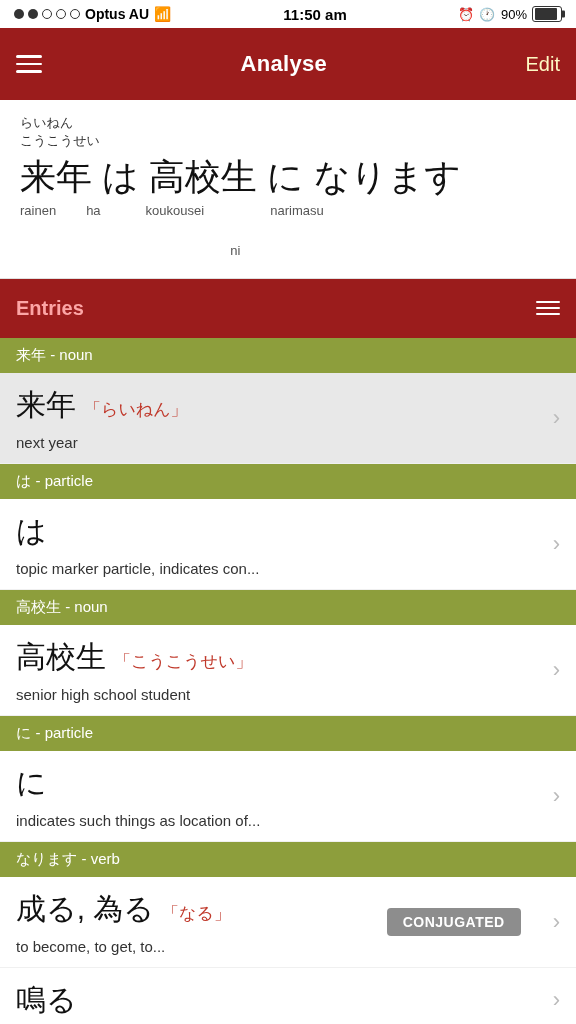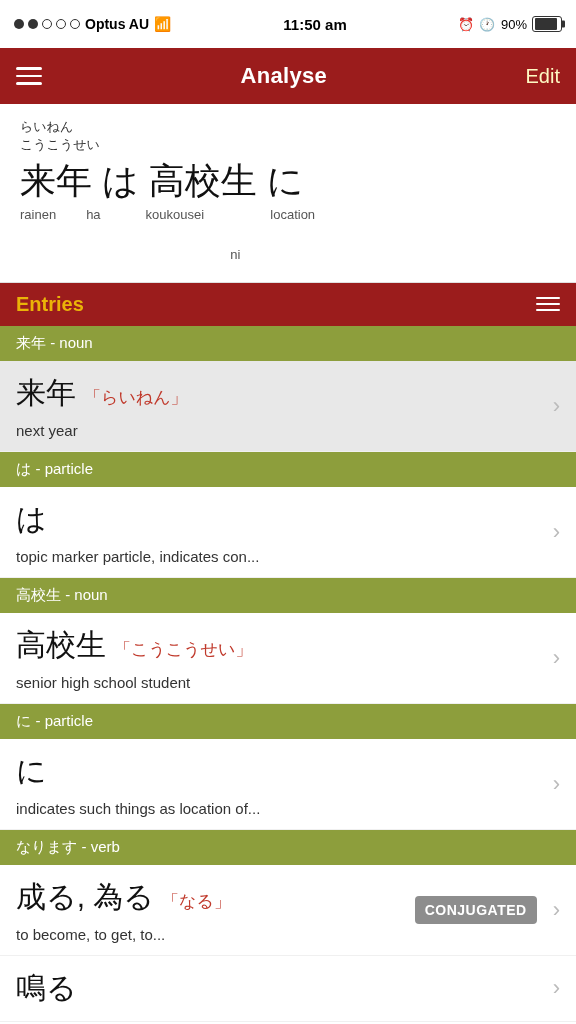--- a/index.html
+++ b/index.html
@@ -8,21 +8,21 @@
       width: 576px;
       min-height: 1024px;
       font-family: -apple-system, 'Helvetica Neue', Arial, sans-serif;
       background: #fff;
       overflow-x: hidden;
     }
 
     
     .status-bar {
       background: #fff;
-      height: 48px;
+      height: 28px;
       display: flex;
       align-items: center;
       justify-content: space-between;
       padding: 0 14px;
       font-size: 14px;
       font-weight: 500;
       text-align: center;
     }
     .status-left {
       display: flex;
@@ -55,21 +55,21 @@
       background: #333; height: 100%; width: 90%; border-radius: 1px;
     }
     .battery-tip {
       position: absolute; right: -4px; top: 50%; transform: translateY(-50%);
       width: 3px; height: 7px; background: #333; border-radius: 0 1px 1px 0;
     }
 
     
     .nav-bar {
       background: #9b1c1c;
-      height: 56px;
+      height: 72px;
       display: flex;
       align-items: center;
       justify-content: space-between;
       padding: 0 16px;
     }
     .nav-menu-icon {
       display: flex; flex-direction: column; gap: 5px; cursor: pointer;
     }
     .nav-menu-icon span {
       display: block; width: 26px; height: 2.5px; background: #fff; border-radius: 2px;
@@ -119,24 +119,24 @@
       gap: 8px;
       font-size: 13px;
       color: #555;
       margin-top: 2px;
     }
     .rom-word { display: inline-block; }
 
     
     .entries-header {
       background: #9b1c1c;
-      color: #eab308;
+      color: #fca5a5;
       font-size: 20px;
       font-weight: 600;
-      padding: 10px 16px;
+      padding: 18px 16px;
       display: flex;
       justify-content: space-between;
       align-items: center;
     }
     .entries-menu-icon {
       display: flex; flex-direction: column; gap: 4px; cursor: pointer;
     }
     .entries-menu-icon span {
       display: block; width: 24px; height: 2px; background: #fff; border-radius: 2px;
     }
@@ -192,23 +192,23 @@
       margin-left: 8px;
       flex-shrink: 0;
     }
 
     
     .conjugated-badge {
       background: #8d8d8d;
       color: #fff;
       font-size: 14px;
       font-weight: 600;
-      padding: 6px 10px;
+      padding: 6px 16px;
       border-radius: 4px;
-      margin-right: 8px;
+      margin-right: 24px;
       white-space: nowrap;
       letter-spacing: 0.5px;
     }
 
     .entry-actions {
       display: flex;
       align-items: center;
     }
   </style>
 </head>
@@ -251,27 +251,28 @@
 <div class="japanese-section">
   <div class="furigana-row">
     <span class="furigana-word furigana-rainen">らいねん</span>
     <span class="furigana-word furigana-koukou">こうこうせい</span>
   </div>
   <div class="main-japanese">
     <span class="jp-word">来年</span>
     <span class="jp-particle">は</span>
     <span class="jp-word">高校生</span>
     <span class="jp-particle">に</span>
+    <span class="jp-word">なります</span>
   </div>
   <div class="romanji-row">
     <span class="rom-word" style="margin-right:22px;">rainen</span>
     <span class="rom-word" style="margin-right:22px;">ha</span>
     <span class="rom-word" style="margin-right:18px;padding-left:15px;">koukousei</span>
     <span class="rom-word" style="margin-right:22px;margin-top:40px;">ni</span>
-    <span class="rom-word">location</span>
+    <span class="rom-word">narimasu</span>
   </div>
 </div>
 
 <div class="entries-header">
   <span>Entries</span>
   <div class="entries-menu-icon">
     <span></span>
     <span></span>
     <span></span>
   </div>

